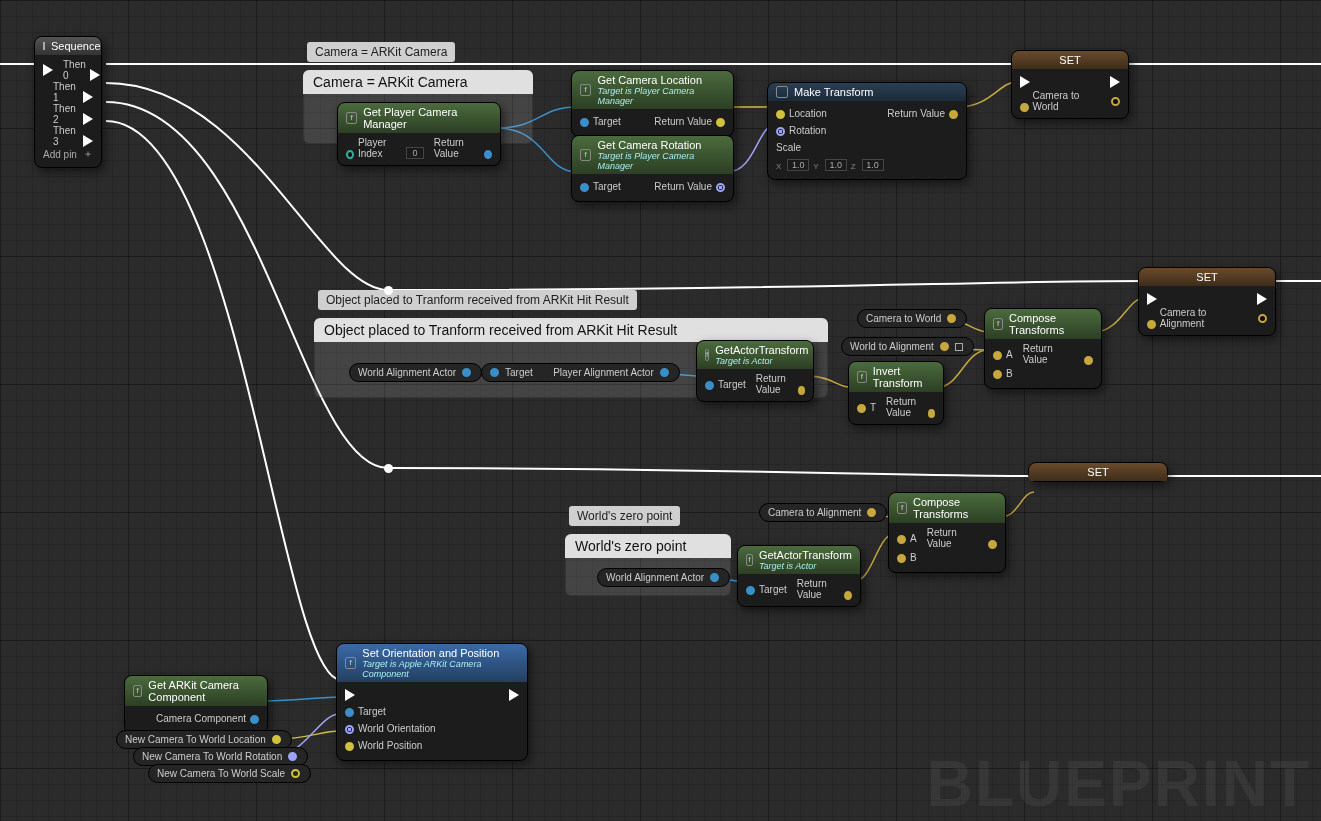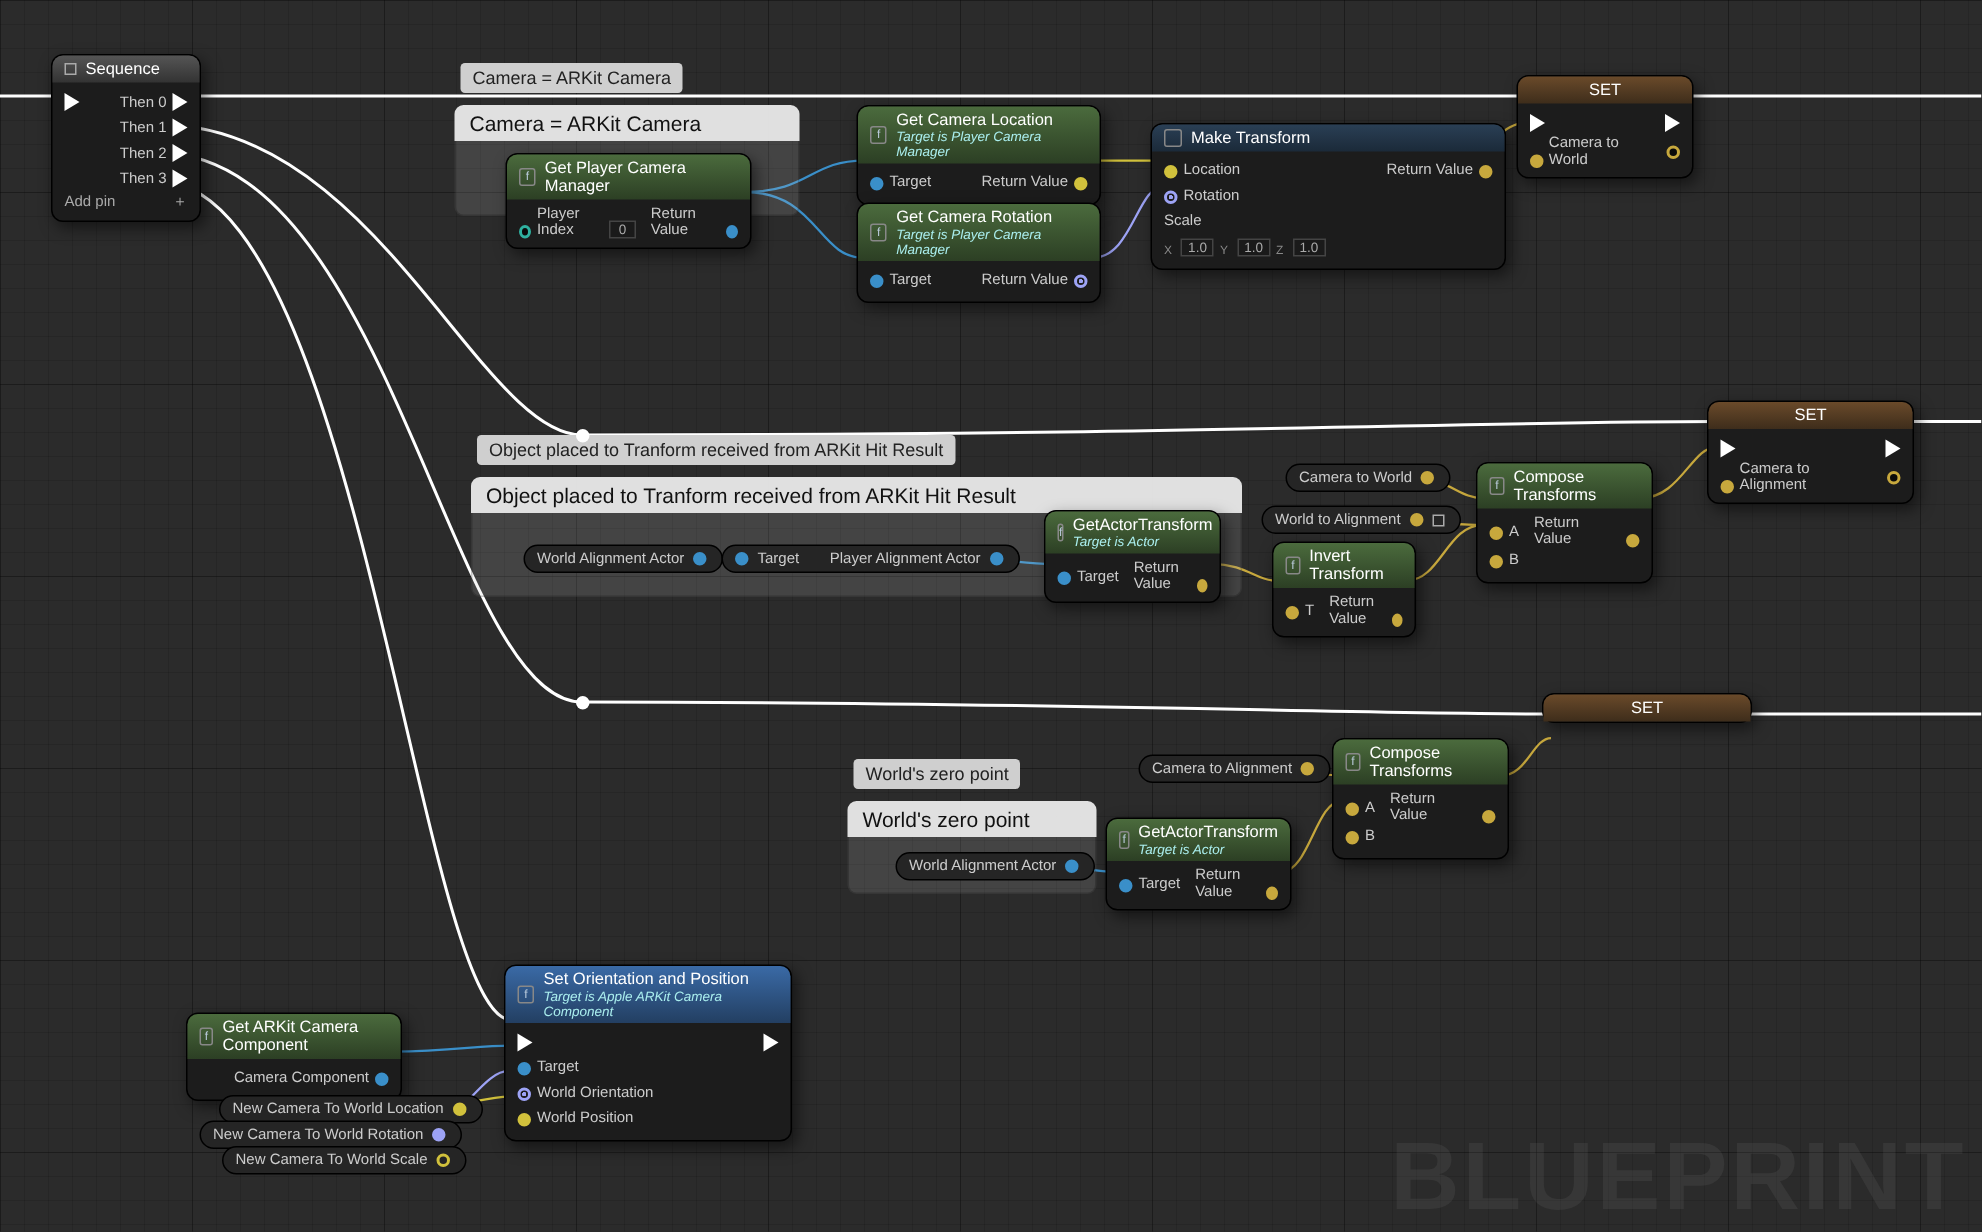--- a/index.html
+++ b/index.html
@@ -153,21 +153,21 @@
   <path class="wire data struct" d="M 855,581 C 872,581 878,534 894,534"></path>
   <path class="wire data struct" d="M 1001,517 C 1018,517 1022,492 1034,492"></path>
 
   <path class="wire data obj" d="M 262,701 C 300,701 318,697 340,697"></path>
   <path class="wire data vec" d="M 274,739 C 310,739 320,731 340,731"></path>
   <path class="wire data rot" d="M 274,756 C 305,756 320,713 340,714"></path>
 </svg>
 
 <div class="watermark">BLUEPRINT</div>
 
-<div class="node" style="left:34px;top:36px;width:100px">
+<div class="node" style="left:34px;top:36px;width:68px">
   <div class="node-head seq">
       <span class="collapse"></span>
       <span>Sequence</span>
     </div>
   <div class="node-body">
     <div class="row">
         <span class="pin">
           <span class="dot exec"></span>
         </span>
         <span class="pin right">
@@ -260,21 +260,21 @@
           <span>Target</span>
         </span>
         <span class="pin right">
           <span class="dot rot split"></span>
           <span>Return Value</span>
         </span>
       </div>
     </div>
 </div>
 
-<div class="node" style="left:767px;top:82px;width:237px">
+<div class="node" style="left:767px;top:82px;width:200px">
   <div class="node-head struct">
       <span class="fchip"></span>
       <span>Make Transform</span>
     </div>
   <div class="node-body">
     <div class="row">
         <span class="pin">
           <span class="dot vec filled"></span>
           <span>Location</span>
         </span>
@@ -516,21 +516,21 @@
       <div class="row">
         <span></span>
         <span class="pin right">
           <span class="dot obj filled"></span>
           <span>Camera Component</span>
         </span>
       </div>
     </div>
 </div>
 
-<div class="varpill" style="left:146px;top:730px">
+<div class="varpill" style="left:116px;top:730px">
     <span>New Camera To World Location</span>
     <span class="dot vec filled" style="border-color:#d1c13c;background:#d1c13c"></span>
   </div>
 <div class="varpill" style="left:133px;top:747px">
     <span>New Camera To World Rotation</span>
     <span class="dot rot" style="background:#9da3f5"></span>
   </div>
 <div class="varpill" style="left:148px;top:764px">
     <span>New Camera To World Scale</span>
     <span class="dot vec" style="border-color:#d1c13c"></span>

